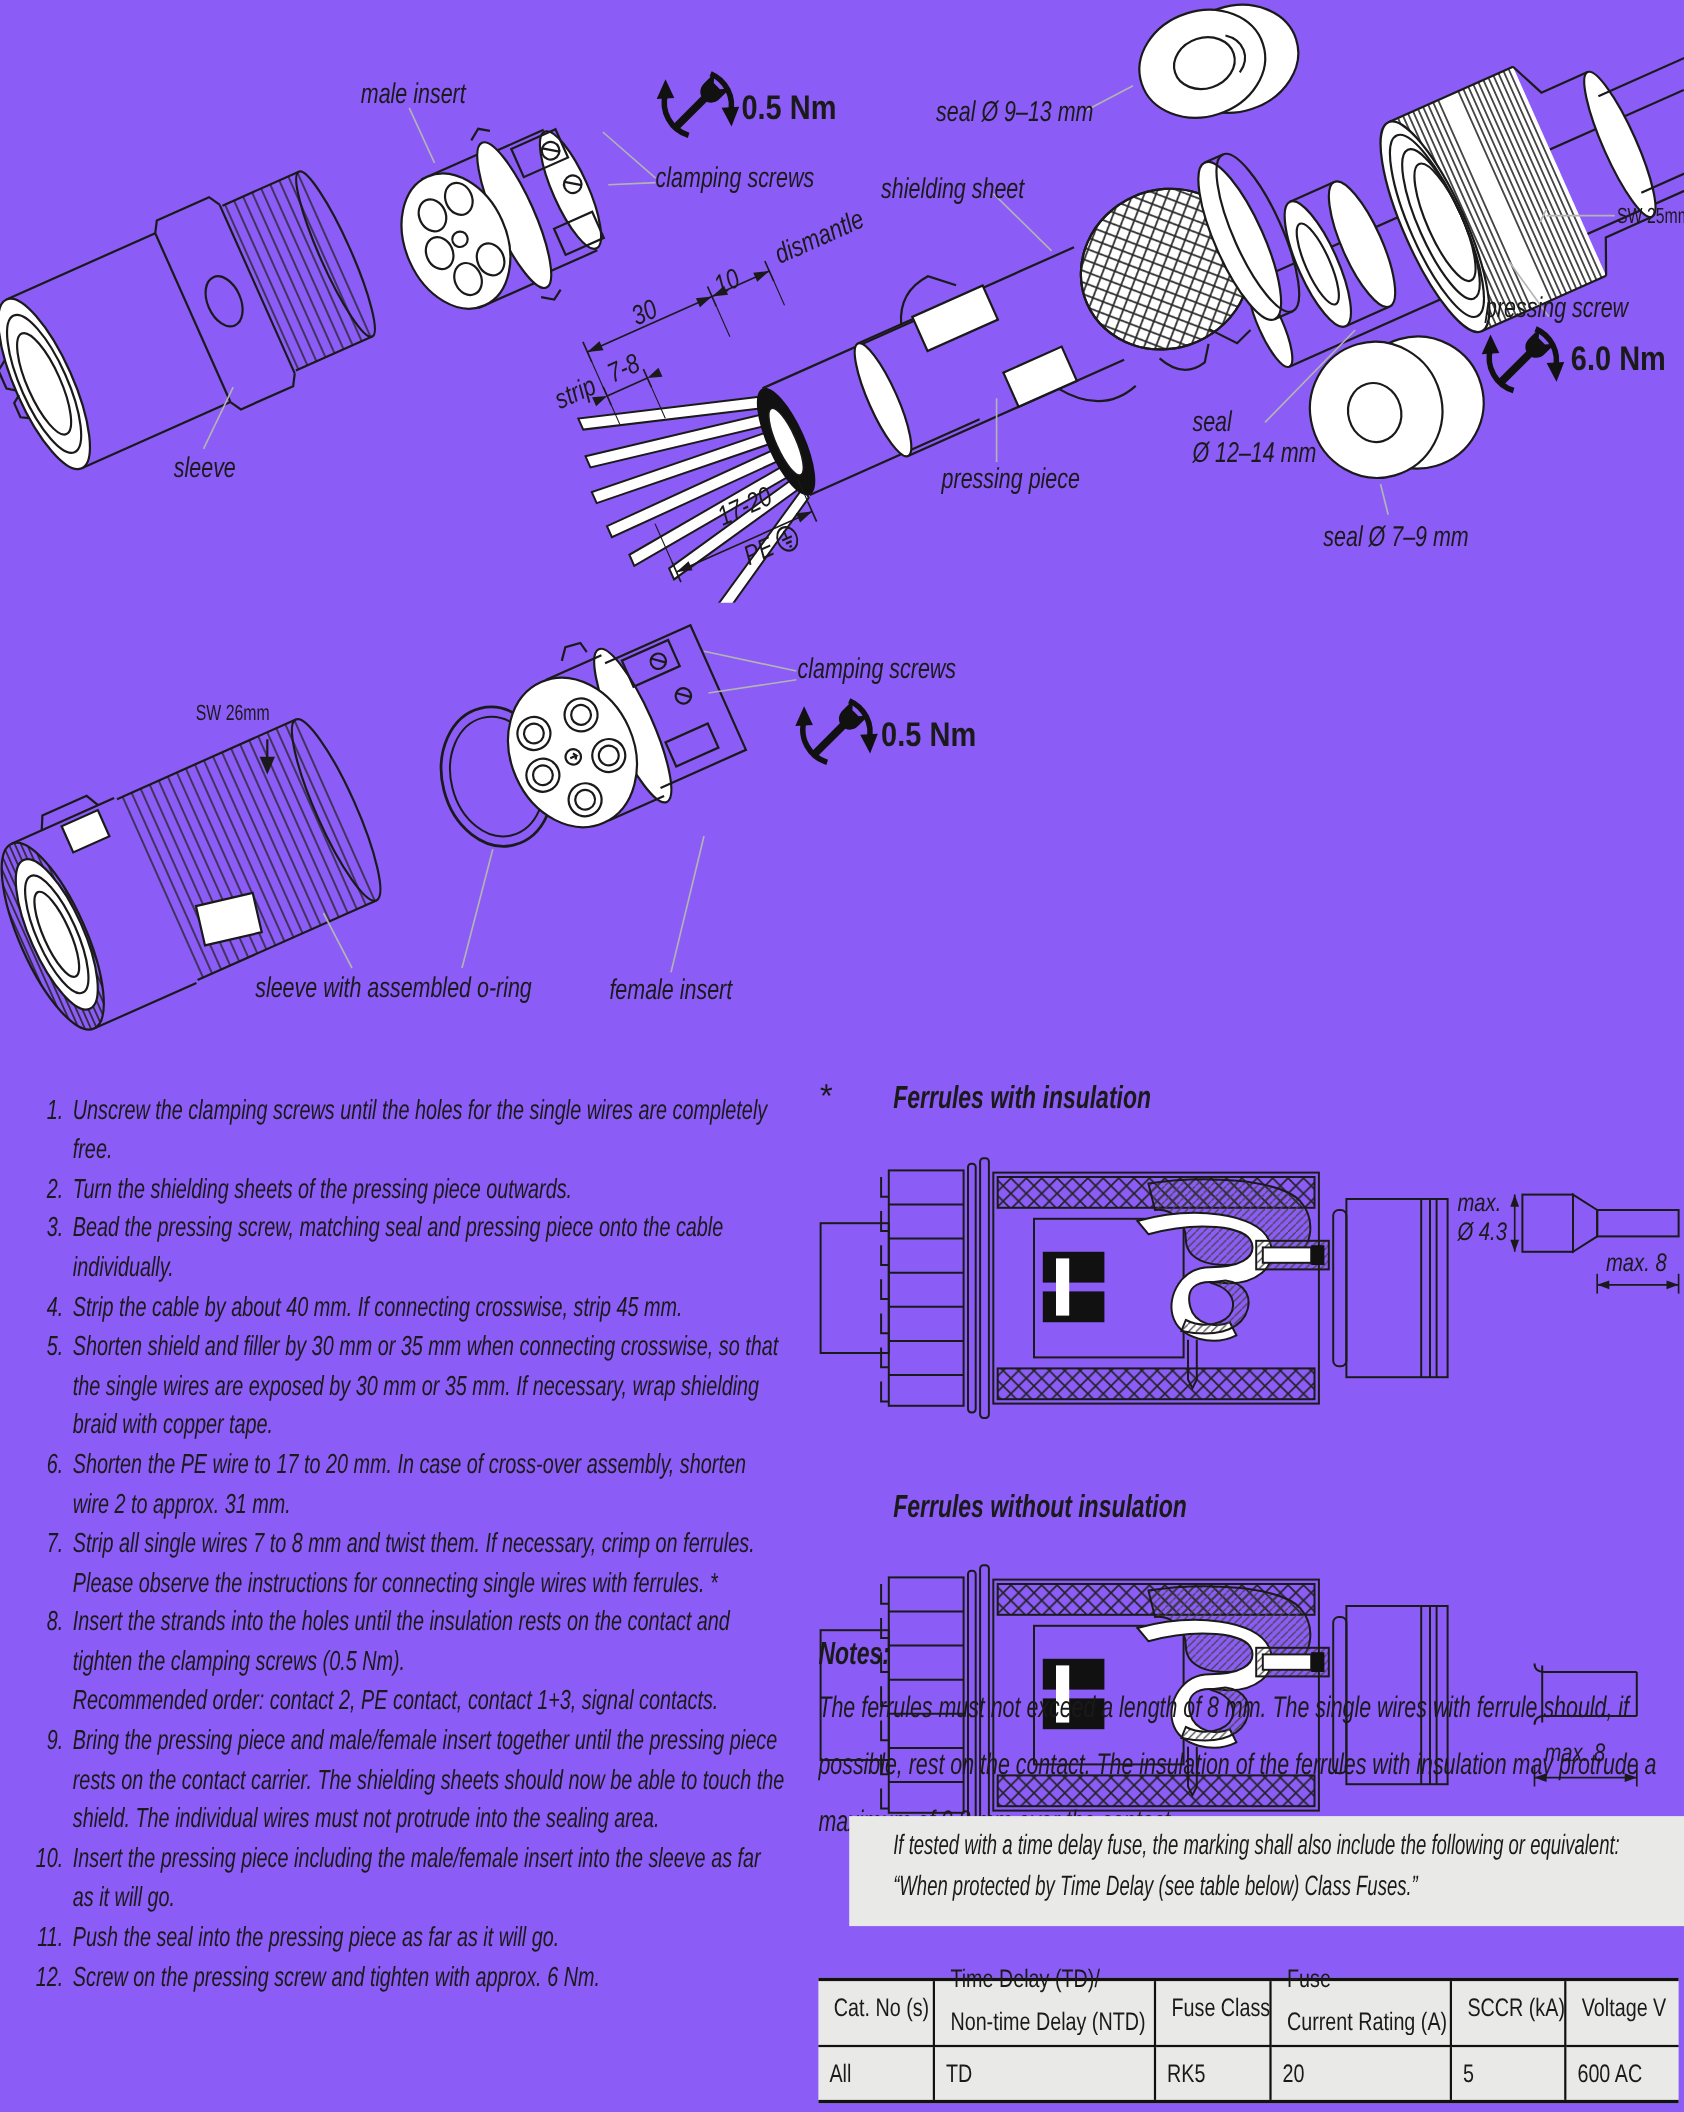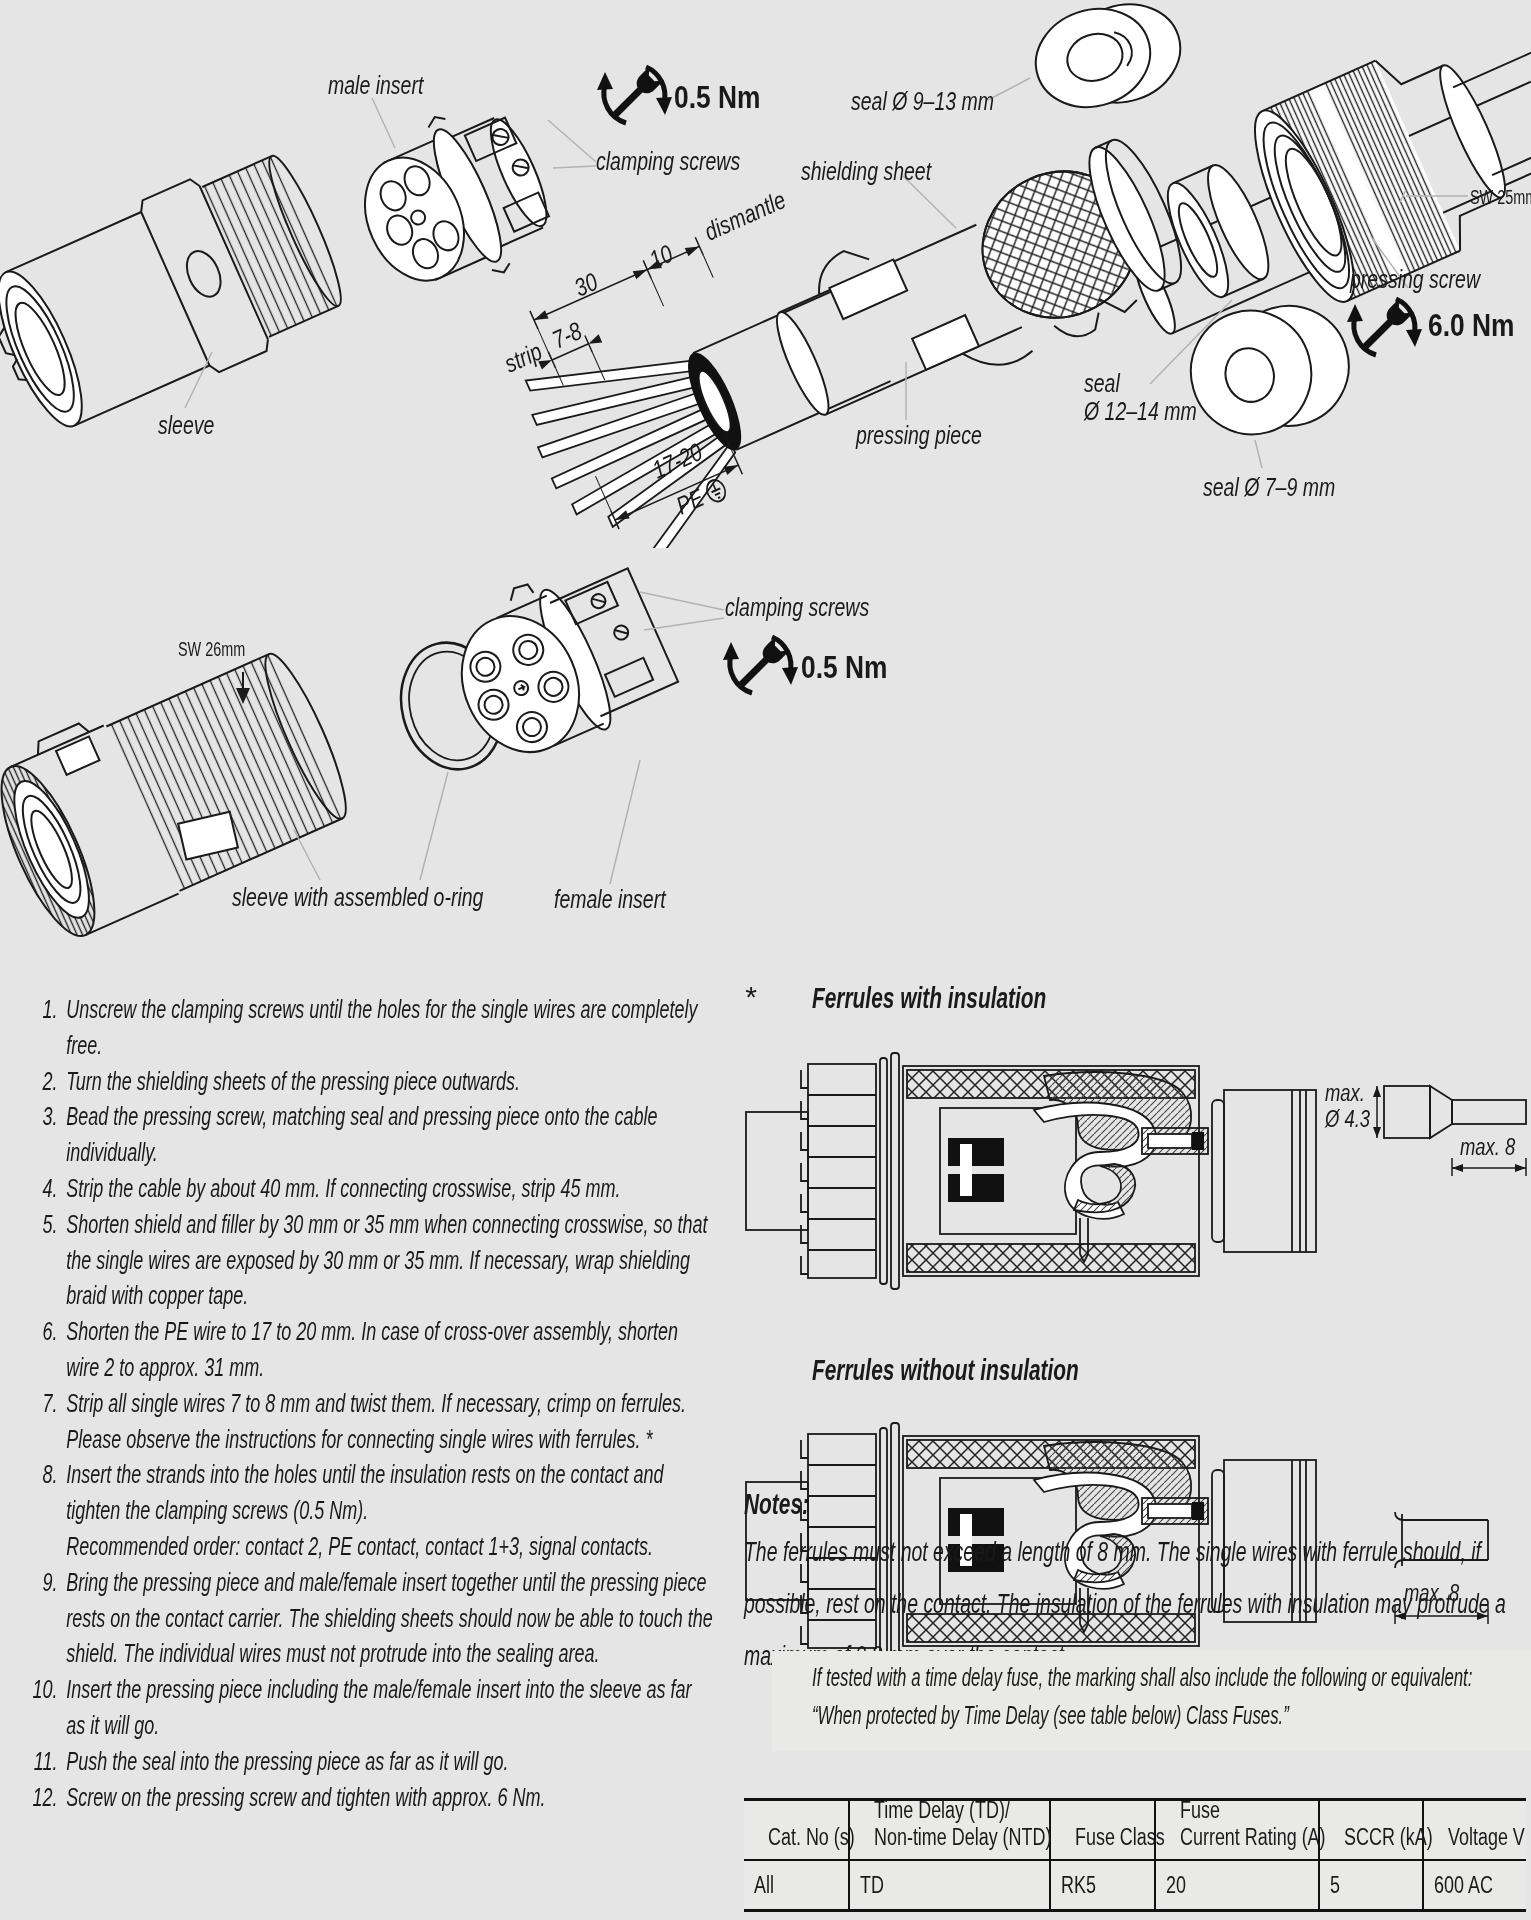--- a/index.html
+++ b/index.html
@@ -1,16 +1,16 @@
 <!DOCTYPE html>
 <html><head>
 <meta charset="utf-8">
 <style>
   html,body{margin:0;padding:0;background:#fff;}
-  .page{position:relative;width:1531px;height:1920px;background:#e5e5e5;overflow:hidden;
+  .page{position:relative;width:1531px;height:1920px;background:#8b5cf6;overflow:hidden;
         font-family:"Liberation Sans",sans-serif;color:#1a1a1a;}
   svg{position:absolute;display:block;}
   .tl{position:absolute;white-space:nowrap;transform-origin:0 0;color:#1a1a1a;}
   .lbl{font-style:italic;font-size:26px;transform:scaleX(.75);}
   .lbl-b{font-style:italic;font-weight:bold;font-size:29px;transform:scaleX(.72);}
   .sw{font-size:20px;transform:scaleX(.72);}
   .tq{font-weight:bold;font-size:31px;transform:scaleX(.85);}
   .dim{font-style:italic;font-size:25px;transform:rotate(-24deg) scaleX(.8);}
   .dim2{font-style:italic;font-size:23px;transform:scaleX(.8);}
   .ast{font-size:30px;font-style:italic;}
@@ -27,21 +27,21 @@
   .fuse-box{position:absolute;left:744px;top:1651px;width:863px;height:100px;background:#e9e9e8;margin-left:28px;}
   .fuse-line{position:absolute;left:40px;white-space:nowrap;font-style:italic;font-size:25.5px;
     transform:scaleX(.66);transform-origin:0 0;}
   .fuse-line.l1{top:12px;}
   .fuse-line.l2{top:50px;}
   
   .ftable{position:absolute;left:744px;top:1798px;width:782px;background:#e9e9e8;
     border-top:3px solid #111;border-bottom:3px solid #111;
     display:grid;grid-template-columns:106px 201px 105px 164px 104px 102px;}
   .fth{border-bottom:2.5px solid #111;height:60px;display:flex;flex-direction:column;
-    justify-content:flex-end;padding:4px 6px 8px 24px;font-size:23px;box-sizing:border-box;}
+    justify-content:flex-end;padding:4px 6px 8px 14px;font-size:23px;box-sizing:border-box;gap:12px;}
   .fth,.ftd{border-right:2.5px solid #111;}
   .fth:nth-child(6),.ftd:nth-child(12){border-right:none;text-align:right;}
   .ftd{height:48px;display:flex;align-items:center;padding:0 6px 0 10px;font-size:23px;box-sizing:border-box;}
   .cx{display:inline-block;transform:scaleX(.78);transform-origin:0 50%;white-space:nowrap;}
   .earth-icon{display:inline-block;vertical-align:-5px;margin-left:6px;}
 </style>
 </head>
 <body>
 
 <div class="page">

